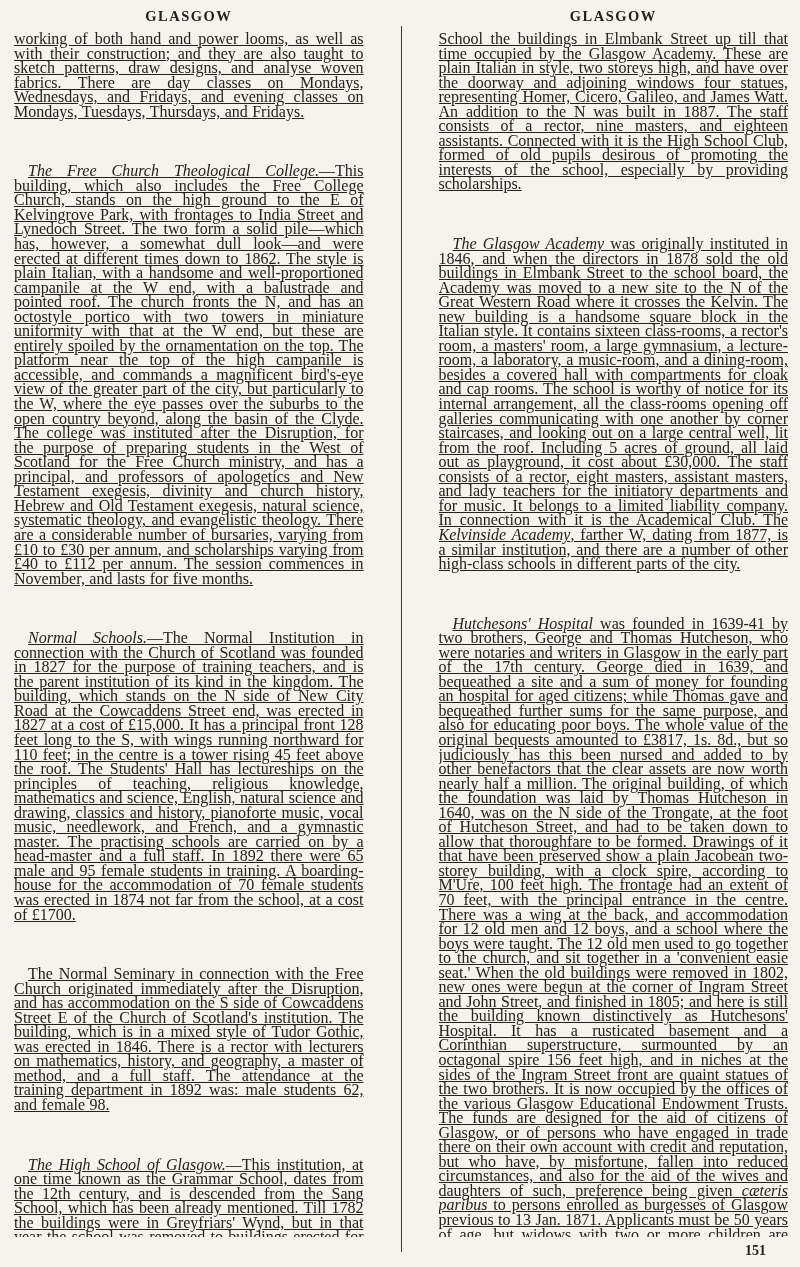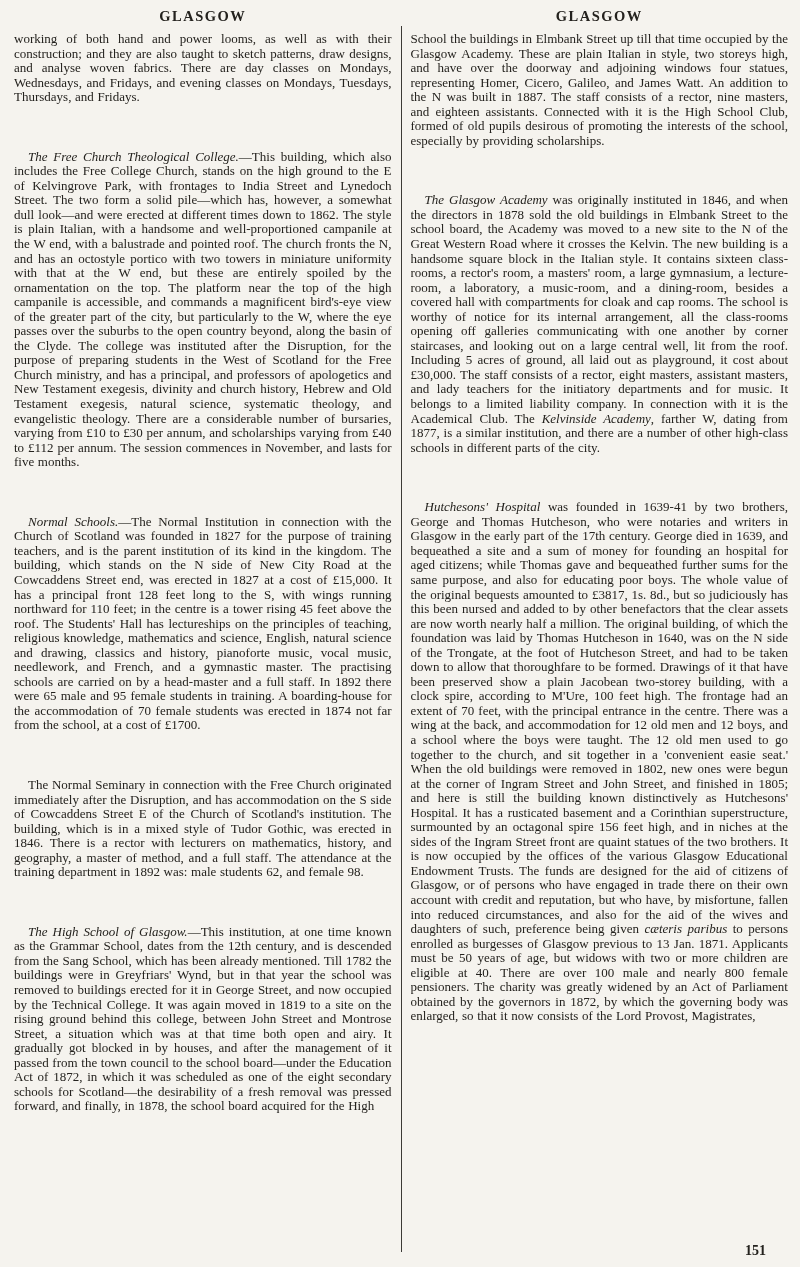--- a/index.html
+++ b/index.html
@@ -8,43 +8,44 @@
     position: relative;
     width: 800px;
     height: 1267px;
     margin: 0 auto;
     background: #f5f3ee;
     color: #24221e;
     font-family: "Liberation Serif", "DejaVu Serif", serif;
     padding: 8px 12px 0 14px;
     overflow: hidden;
   }
-  .columns { display: flex; }
+  .columns { display: flex; gap: 28px; }
   .column { width: 378px; }
   .divider {
     width: 1px;
     background: #3c3a36;
     margin: 18px 9px 0 9px;
     height: 1226px;
     flex: none;
   }
   .col-header {
     text-align: center;
     font-weight: bold;
     font-size: 14.5px;
     letter-spacing: 1.5px;
     margin-bottom: 7px;
   }
   .col-text {
     text-align: justify;
-    font-size: 13px;
+    font-size: 16px;
     line-height: 14.55px;
     height: 1205px;
     overflow: hidden;
     word-spacing: 0.4px;
+    text-decoration: underline;
   }
   .para { margin: 0; }
   .para.indent { text-indent: 14px; margin-top: 45px; }
   .para i { font-style: italic; }
   .page-number {
     position: absolute;
     right: 34px;
     bottom: 8px;
     font-weight: bold;
     font-size: 14px;

